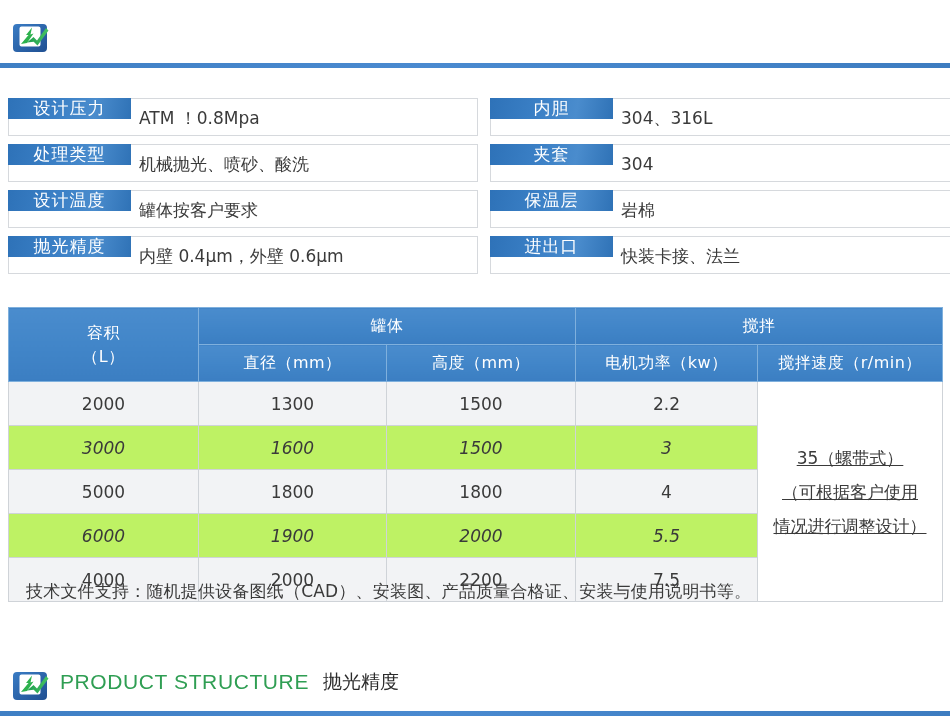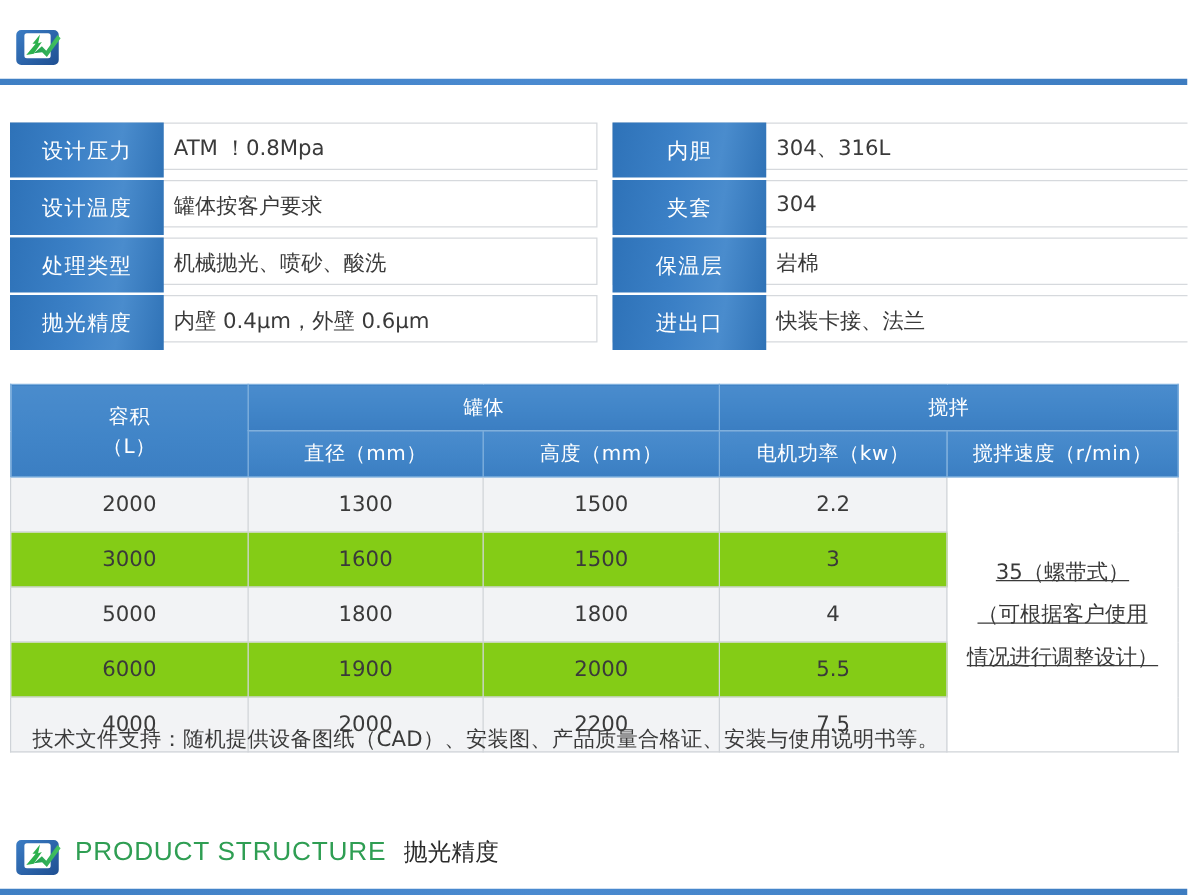--- a/index.html
+++ b/index.html
@@ -86,21 +86,21 @@
     margin-bottom: 8px;
     border: 1px solid #d6d9dd;
     background: #ffffff;
     box-sizing: border-box;
   }
   .spec-label {
     position: absolute;
     left: -1px;
     top: -1px;
     width: 123px;
-    height: 44px;
+    height: 21px;
     background: linear-gradient(100deg, #2e72b8 0%, #3b80c6 40%, #4a8ccd 70%, #2f72b6 100%);
     color: #ffffff;
     display: flex;
     align-items: center;
     justify-content: center;
     font-size: 17px;
     letter-spacing: 1px;
     font-family: "DejaVu Sans", "Liberation Sans", sans-serif;
   }
   .spec-value {
@@ -148,21 +148,21 @@
   th.h-volume { height: 72px; line-height: 1.45; }
   th.h-group  { height: 36px; }
   th.h-sub    { height: 36px; font-size: 15px; }
 
   table.data-table tbody td {
     height: 41px;
     font-size: 17px;
     color: #3a3a3a;
   }
   tbody tr.odd td  { background: #f2f3f5; }
-  tbody tr.even td { background: #84cc16; }
+  tbody tr.even td { background: #bef264; font-style: italic; }
   td.merged-cell {
     background: #ffffff !important;
     font-size: 16px;
     line-height: 2.0;
     color: #3a3a3a;
     vertical-align: middle;
     text-decoration: underline;
   }
   td.merged-cell div { white-space: nowrap; }
 
@@ -205,26 +205,26 @@
 </div>
 
 <div class="specs">
 
   <div class="spec-col left">
     <div class="spec-row">
       <div class="spec-label">设计压力</div>
       <div class="spec-value">ATM ！0.8Mpa</div>
     </div>
     <div class="spec-row">
+      <div class="spec-label">处理类型</div>
+      <div class="spec-value">机械抛光、喷砂、酸洗</div>
+    </div>
+    <div class="spec-row">
       <div class="spec-label">设计温度</div>
       <div class="spec-value">罐体按客户要求</div>
-    </div>
-    <div class="spec-row">
-      <div class="spec-label">处理类型</div>
-      <div class="spec-value">机械抛光、喷砂、酸洗</div>
     </div>
     <div class="spec-row">
       <div class="spec-label">抛光精度</div>
       <div class="spec-value">内壁 0.4μm，外壁 0.6μm</div>
     </div>
   </div>
 
   <div class="spec-col right">
     <div class="spec-row">
       <div class="spec-label">内胆</div>

